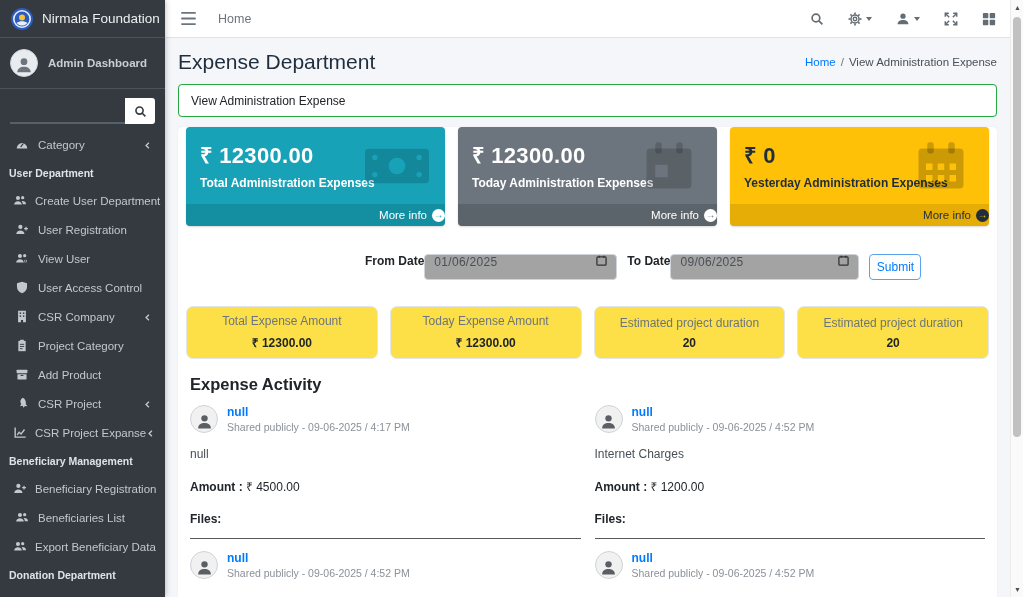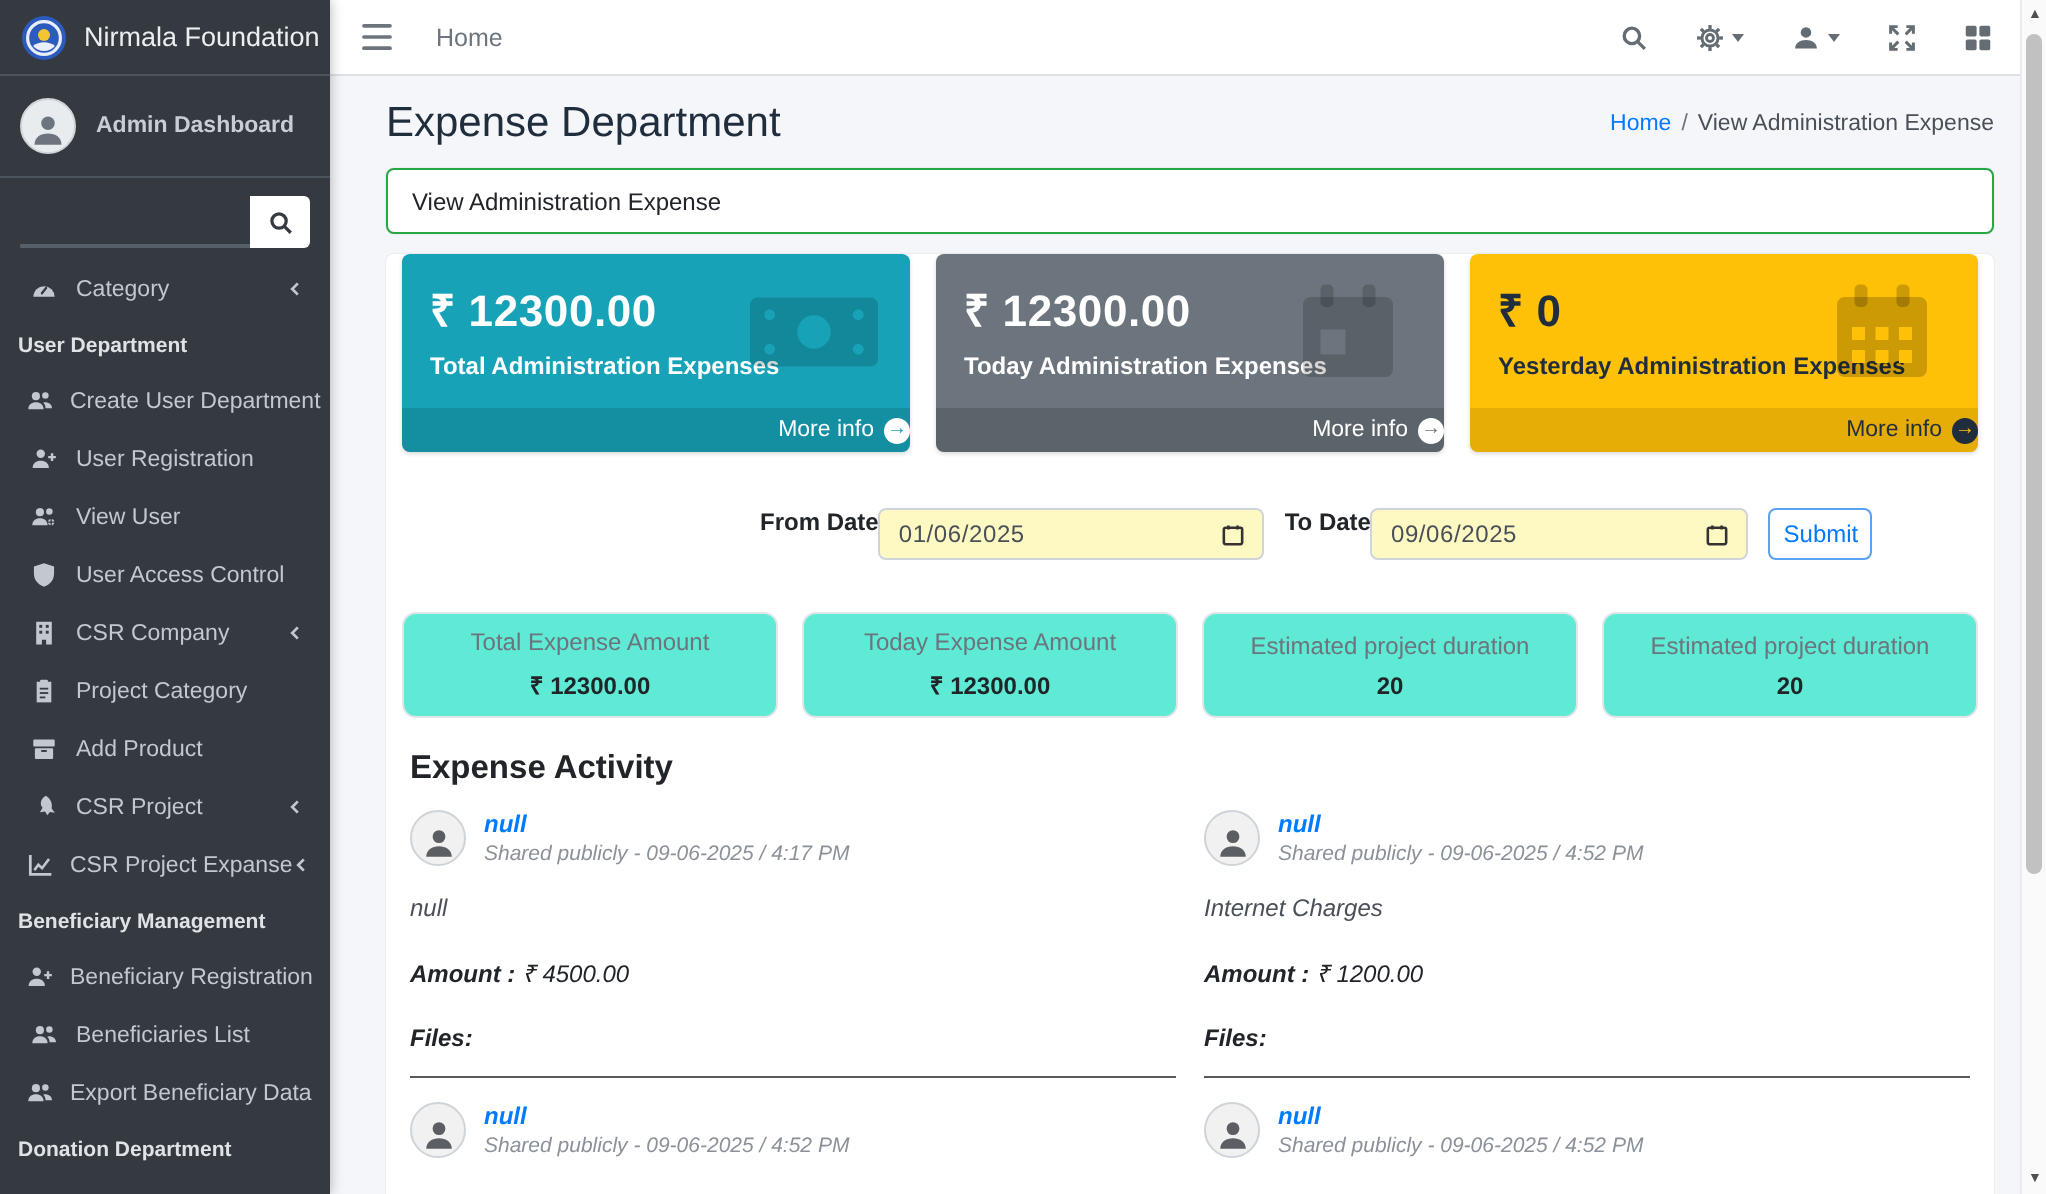--- a/index.html
+++ b/index.html
@@ -33,21 +33,21 @@
   .navbar { position:absolute; left:165px; top:0; width:845px; height:38px; background:#fff; border-bottom:1px solid #dee2e6; display:flex; align-items:center; padding:0 14px 0 16px; z-index:4; }
   .nav-left { display:flex; align-items:center; gap:22px; }
   .nav-link { color:#6c757d; font-size:12.5px; cursor:pointer; }
   .hamburger svg { width:15px; height:13px; fill:#6c757d; cursor:pointer; display:block; }
   .nav-right { margin-left:auto; display:flex; align-items:center; gap:24px; color:#646c74; }
   .nav-ic { display:flex; align-items:center; gap:4px; cursor:pointer; }
   .nav-ic svg { width:14px; height:14px; display:block; }
   .caret { width:0; height:0; border-left:3.5px solid transparent; border-right:3.5px solid transparent; border-top:4px solid #646c74; }
 
   
-  .content { position:absolute; left:165px; top:38px; width:845px; height:559px; background:#f4f6f9; overflow:hidden;padding-left:15px; }
+  .content { position:absolute; left:165px; top:38px; width:845px; height:559px; background:#f4f6f9; overflow:hidden; }
   .content-header { display:flex; align-items:center; justify-content:space-between; padding:12px 13px 8px 13px; }
   .page-title { font-size:21px; font-weight:500; color:#1f2d3d; }
   .breadcrumb { font-size:11.5px; display:flex; gap:5px; align-items:center; }
   .bc-home { color:#007bff; cursor:pointer; }
   .bc-sep { color:#6c757d; }
   .bc-current { color:#495057; }
   .header-card { margin:2px 13px 0 13px; background:#fff; border:1px solid #28a745; border-radius:4px; height:33px; display:flex; align-items:center; padding:0 12px; box-shadow:0 0 1px rgba(0,0,0,.12); }
   .header-card-title { font-size:12px; color:#212529; }
 
   .main-card { margin:10px 13px 0 13px; background:#fff; border-radius:4px; box-shadow:0 0 1px rgba(0,0,0,.12); padding:0 8px 30px 8px; }
@@ -69,37 +69,37 @@
   .box-yellow .ib-footer { background:rgba(0,0,0,.1); color:#1f2d3d; }
   .more-arrow { width:13px; height:13px; border-radius:50%; display:inline-flex; align-items:center; justify-content:center; font-size:10px; line-height:1; }
   .box-teal .more-arrow { background:#fff; color:#17a2b8; }
   .box-gray .more-arrow { background:#fff; color:#6c757d; }
   .box-yellow .more-arrow { background:#1f2d3d; color:#ffc107; }
 
   
   .filter-row { display:flex; align-items:flex-end; gap:10px; margin-top:28px; padding-left:179px; }
   .fgroup { display:flex; }
   .flabel { font-size:12px; font-weight:700; color:#212529; margin-bottom:7px; }
-  .date-input { width:193px; height:26px; border:1px solid #ced4da; border-radius:4px; background:#fef9c3; display:flex; align-items:center; padding:0 9px; cursor:text; }
+  .date-input { width:193px; height:26px; border:1px solid #ced4da; border-radius:4px; background:#a3a3a3; display:flex; padding:0 9px; cursor:text; }
   .date-input.w2 { width:189px; }
   .date-value { flex:1; font-size:12px; color:#495057; letter-spacing:.3px; }
   .date-ic svg { width:11px; height:11px; display:block; stroke:#333; }
   .submit-btn { height:26px; width:52px; background:#fff; border:1px solid #59a2f0; color:#007bff; font-size:12px; border-radius:4px; cursor:pointer; font-family:"Liberation Sans",sans-serif; margin-bottom:0; }
 
   
   .summary-grid { display:grid; grid-template-columns:repeat(4,1fr); gap:12px; margin-top:26px; }
-  .sum-card { background:#5eead4; border:1px solid #e2e6ea; border-radius:7px; height:53px; display:flex; flex-direction:column; align-items:center; justify-content:center; gap:6px; }
+  .sum-card { background:#fde047; border:1px solid #e2e6ea; border-radius:7px; height:53px; display:flex; flex-direction:column; align-items:center; justify-content:center; gap:6px; }
   .sum-label { font-size:12px; color:#6c757d; }
   .sum-value { font-size:12px; font-weight:700; color:#212529; }
 
   
   .activity { padding:0 4px; }
   .activity-heading { margin-top:16px; font-size:16.5px; font-weight:700; color:#212529; }
   .activity-grid { display:grid; grid-template-columns:1fr 1fr; gap:0 14px; margin-top:9px; }
-  .act-item { padding-top:2px;font-style:italic; }
+  .act-item { padding-top:2px; }
   .act-head { display:flex; align-items:center; gap:9px; }
   .act-avatar { width:28px; height:28px; border-radius:50%; border:1px solid #cfd4d9; background:#f1f1f1; display:flex; align-items:center; justify-content:center; overflow:hidden; }
   .act-avatar svg { width:17px; height:17px; fill:#5b5f63; margin-top:4px; }
   .act-user { font-size:12px; font-weight:700; color:#007bff; cursor:pointer; }
   .act-meta { font-size:10.5px; color:#8a9199; margin-top:2px; }
   .act-desc { font-size:12px; color:#495057; margin-top:14px; }
   .act-amount { font-size:12px; color:#212529; margin-top:17px; }
   .act-amount b { font-weight:700; }
   .act-files { font-size:12px; font-weight:700; color:#212529; margin-top:17px; }
   .act-divider { border:none; border-top:1px solid #595959; margin-top:12px; }

